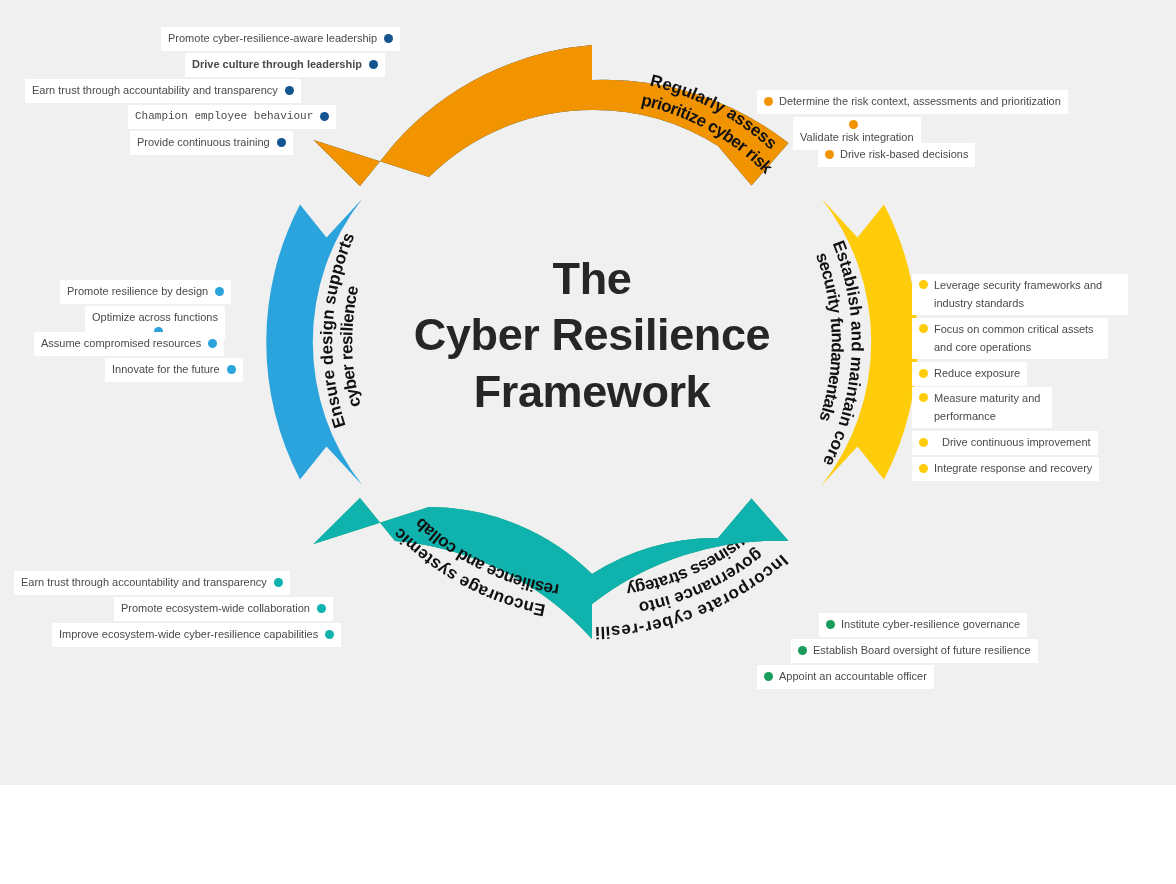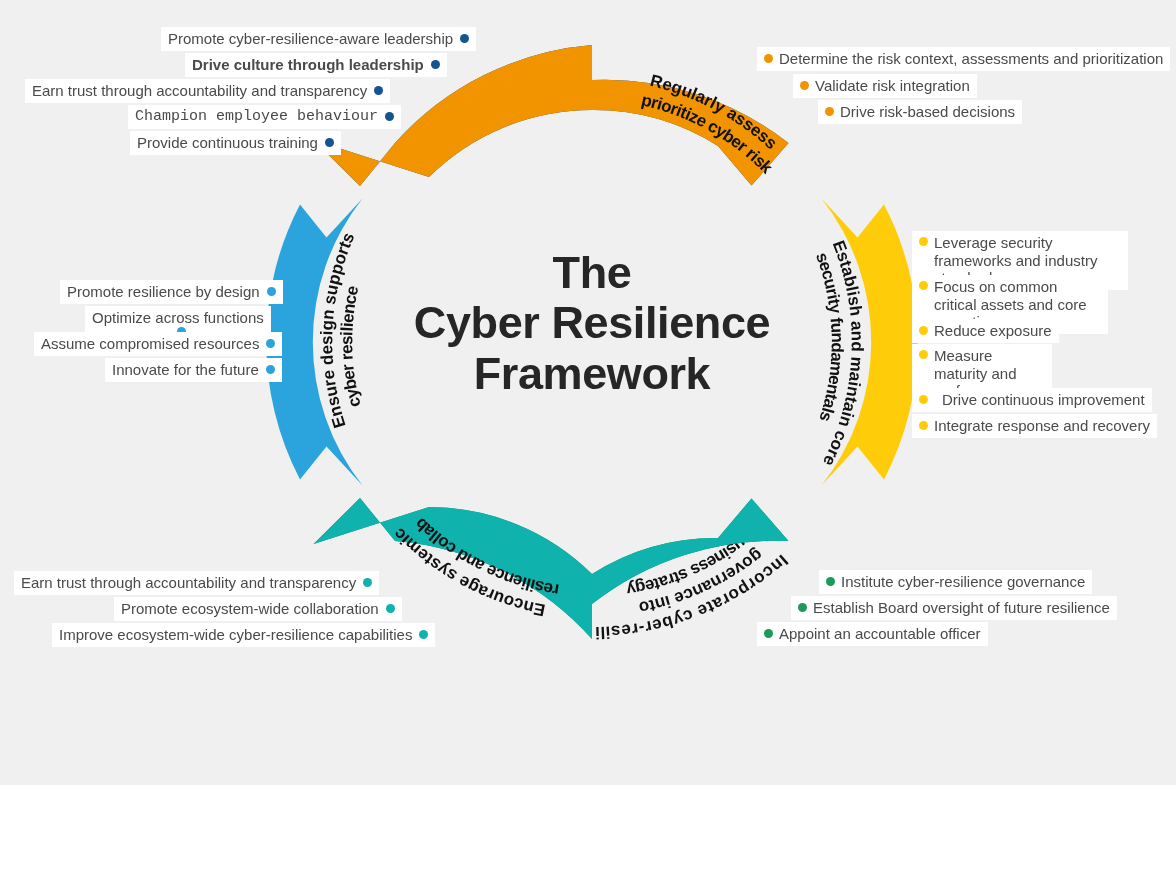--- a/index.html
+++ b/index.html
@@ -27,43 +27,43 @@
     position:absolute;
     left:392px;top:248px;width:400px;
     text-align:center;
     font-family:"Liberation Sans", sans-serif;
     font-weight:bold;
     font-size:45px;
     line-height:1.12;
     color:#262626;
     letter-spacing:-0.4px;
   }
-  .center-title .l1{display:block;}
+  .center-title .l1{display:block;margin-top:6px;}
   .label{
     position:absolute;
     background:#ffffff;
     color:#4a4a4a;
-    font-size:15px;
+    font-size:11px;
     line-height:17.5px;
     padding:3px 7px;
     white-space:nowrap;
     display:flex;
     align-items:center;
     box-sizing:border-box;
   }
   .label.multi{white-space:normal;align-items:flex-start;}
   .label .txt{display:block;}
   .dot{
     width:9px;height:9px;border-radius:50%;
     flex:0 0 auto;
     display:block;
   }
   .label.right .dot{margin-right:6px;}
   .label.left .dot{margin-left:7px;}
-  .label.right{justify-content:flex-start;}
+  .label.right{justify-content:flex-start;margin-top:43px;}
   .label.left{justify-content:flex-end;}
   .label.right.multi .dot{margin-top:3px;}
   #footer{
     position:absolute;left:0;top:785px;width:1176px;height:99px;
     background:#ffffff;
   }
 </style>
 </head>
 <body>
 
@@ -226,21 +226,21 @@
   </div>
   <div class="label left" style="left:130px;top:131px;justify-content:center;">
     <span class="txt">Provide continuous training</span>
     <span class="dot" style="background:#14548f"></span>
   </div>
 
   <div class="label right" style="left:757px;top:47px;">
     <span class="dot" style="background:#f29400"></span>
     <span class="txt">Determine the risk context, assessments and prioritization</span>
   </div>
-  <div class="label right" style="left:793px;top:74px;">
+  <div class="label right" style="left:793px;top:74px;flex-direction:column;">
     <span class="dot" style="background:#f29400"></span>
     <span class="txt">Validate risk integration</span>
   </div>
   <div class="label right" style="left:818px;top:100px;">
     <span class="dot" style="background:#f29400"></span>
     <span class="txt">Drive risk-based decisions</span>
   </div>
 
   <div class="label right multi" style="left:912px;top:231px;width:216px;">
     <span class="dot" style="background:#ffcc0a"></span>

